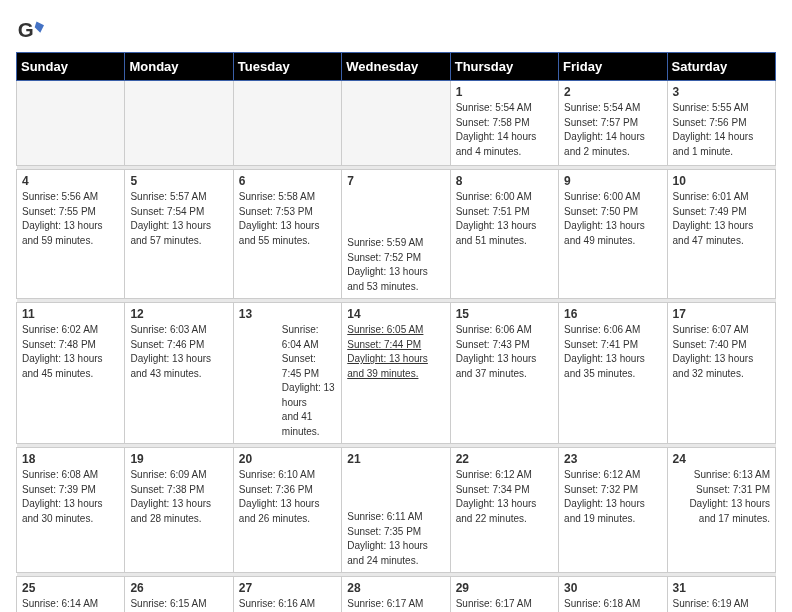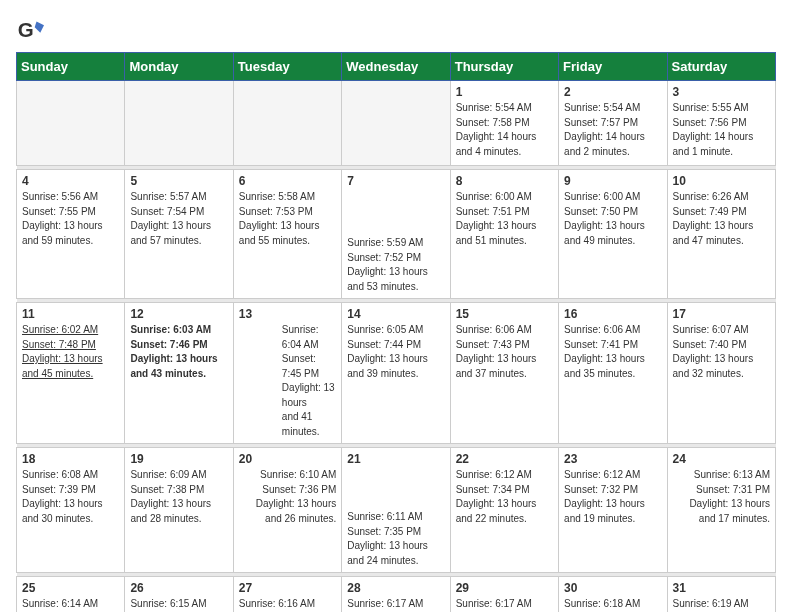--- a/index.html
+++ b/index.html
@@ -35,21 +35,21 @@
     }
     .subtitle {
       font-size: 16px;
       color: #555;
     }
     .calendar {
       width: 100%;
       border-collapse: collapse;
     }
     .calendar th {
-      background-color: #15803d;
+      background-color: #000000;
       color: #fff;
       font-size: 13px;
       font-weight: bold;
       padding: 6px 4px;
       text-align: left;
       border: 1px solid #3a5fa8;
     }
     .calendar td {
       border: 1px solid #ccc;
       vertical-align: top;
@@ -183,54 +183,54 @@
         </td>
         <td>
           <span class="day-num">9</span>
           <div class="day-info" style="white-space: pre-line;">Sunrise: 6:00 AM
 Sunset: 7:50 PM
 Daylight: 13 hours
 and 49 minutes.</div>
         </td>
         <td>
           <span class="day-num">10</span>
-          <div class="day-info" style="white-space: pre-line;">Sunrise: 6:26 AM
+          <div class="day-info" style="white-space: pre-line;">Sunrise: 6:01 AM
 Sunset: 7:49 PM
 Daylight: 13 hours
 and 47 minutes.</div>
         </td>
       </tr>
       <tr class="row-spacer">
         <td colspan="7"></td>
       </tr>
       <tr>
         <td>
           <span class="day-num">11</span>
-          <div class="day-info" style="white-space: pre-line; text-decoration: underline;">Sunrise: 6:02 AM
+          <div class="day-info" style="white-space: pre-line;">Sunrise: 6:02 AM
 Sunset: 7:48 PM
 Daylight: 13 hours
 and 45 minutes.</div>
         </td>
         <td>
           <span class="day-num">12</span>
-          <div class="day-info" style="white-space: pre-line; font-weight: bold;">Sunrise: 6:03 AM
+          <div class="day-info" style="white-space: pre-line;">Sunrise: 6:03 AM
 Sunset: 7:46 PM
 Daylight: 13 hours
 and 43 minutes.</div>
         </td>
         <td>
           <span class="day-num">13</span>
           <div class="day-info" style="white-space: pre-line; margin-left: 43px;">Sunrise: 6:04 AM
 Sunset: 7:45 PM
 Daylight: 13 hours
 and 41 minutes.</div>
         </td>
         <td>
           <span class="day-num">14</span>
-          <div class="day-info" style="white-space: pre-line;">Sunrise: 6:05 AM
+          <div class="day-info" style="white-space: pre-line; text-decoration: underline;">Sunrise: 6:05 AM
 Sunset: 7:44 PM
 Daylight: 13 hours
 and 39 minutes.</div>
         </td>
         <td>
           <span class="day-num">15</span>
           <div class="day-info" style="white-space: pre-line;">Sunrise: 6:06 AM
 Sunset: 7:43 PM
 Daylight: 13 hours
 and 37 minutes.</div>
@@ -263,21 +263,21 @@
         </td>
         <td>
           <span class="day-num">19</span>
           <div class="day-info" style="white-space: pre-line;">Sunrise: 6:09 AM
 Sunset: 7:38 PM
 Daylight: 13 hours
 and 28 minutes.</div>
         </td>
         <td>
           <span class="day-num">20</span>
-          <div class="day-info" style="white-space: pre-line; text-align: right;">Sunrise: 6:10 AM
+          <div class="day-info" style="white-space: pre-line;">Sunrise: 6:10 AM
 Sunset: 7:36 PM
 Daylight: 13 hours
 and 26 minutes.</div>
         </td>
         <td>
           <span class="day-num">21</span>
           <div class="day-info" style="white-space: pre-line; margin-top: 44px;">Sunrise: 6:11 AM
 Sunset: 7:35 PM
 Daylight: 13 hours
 and 24 minutes.</div>

